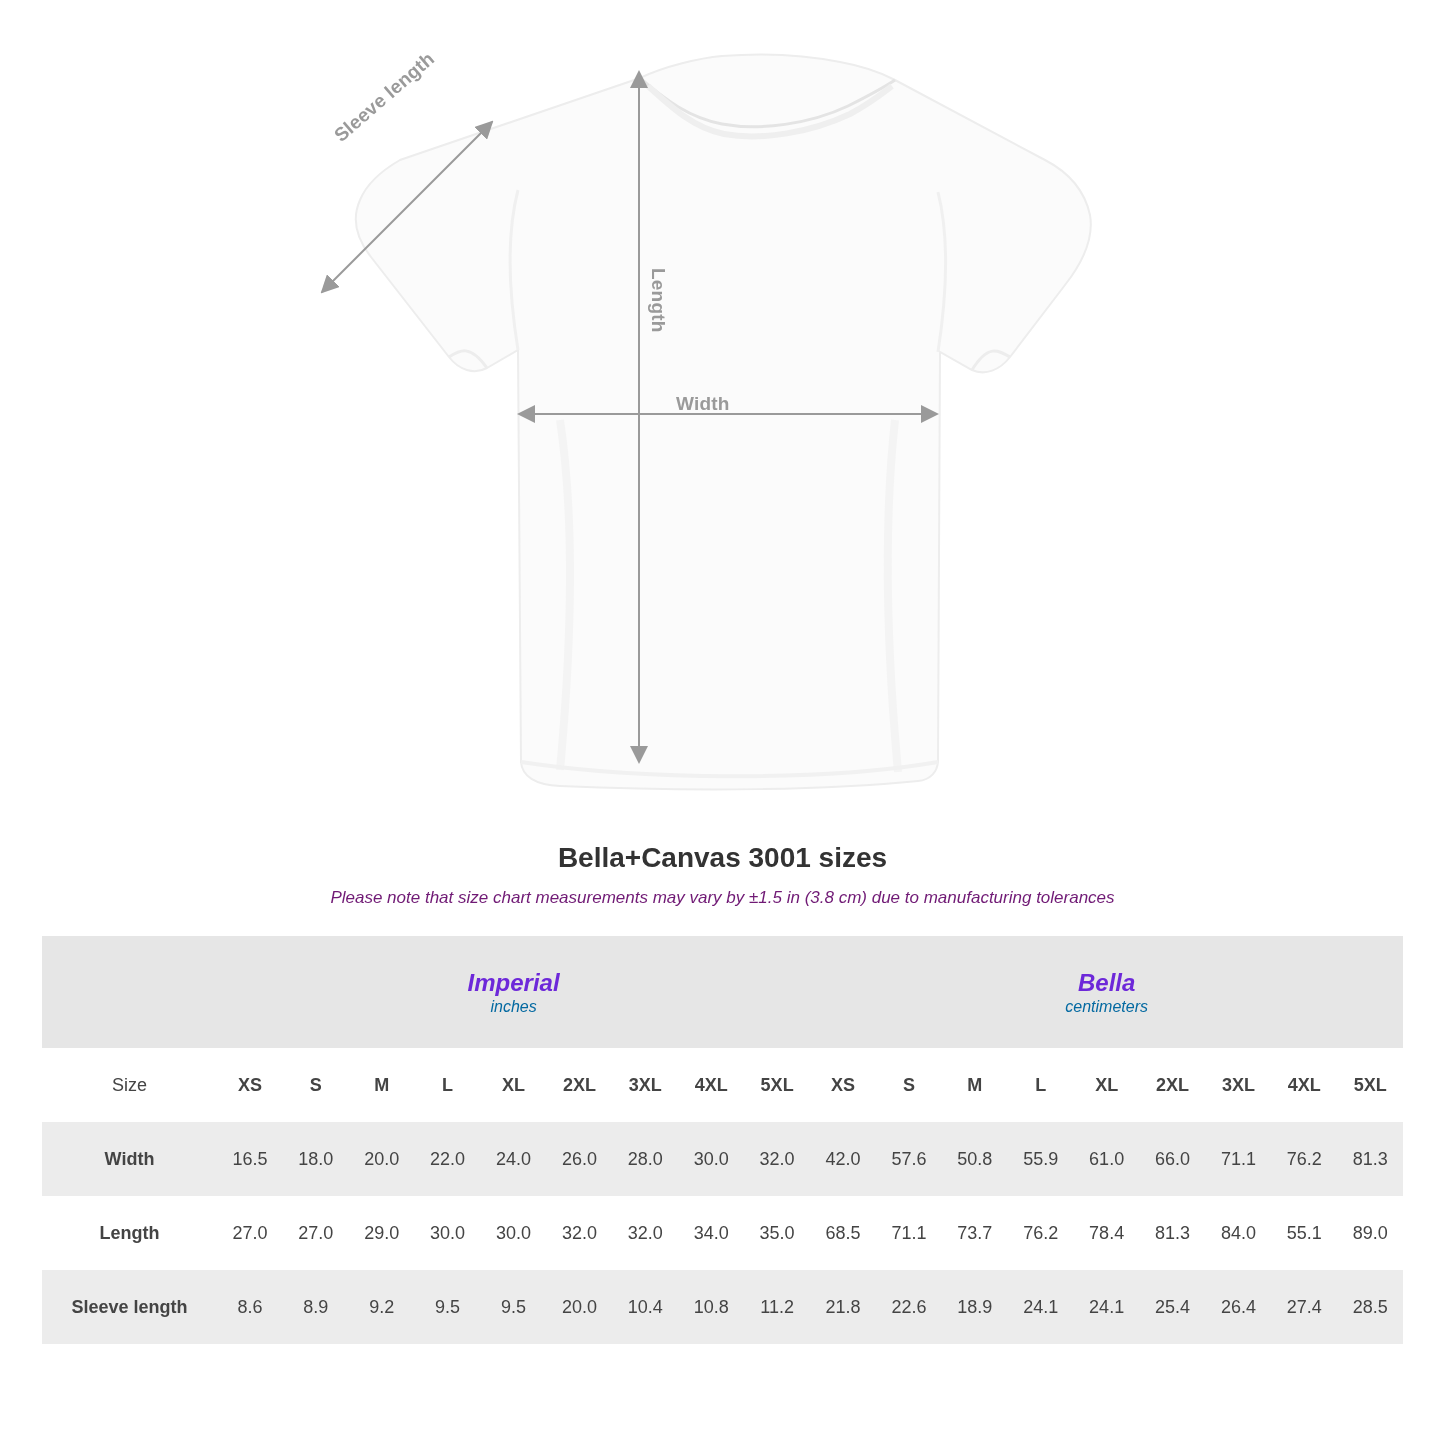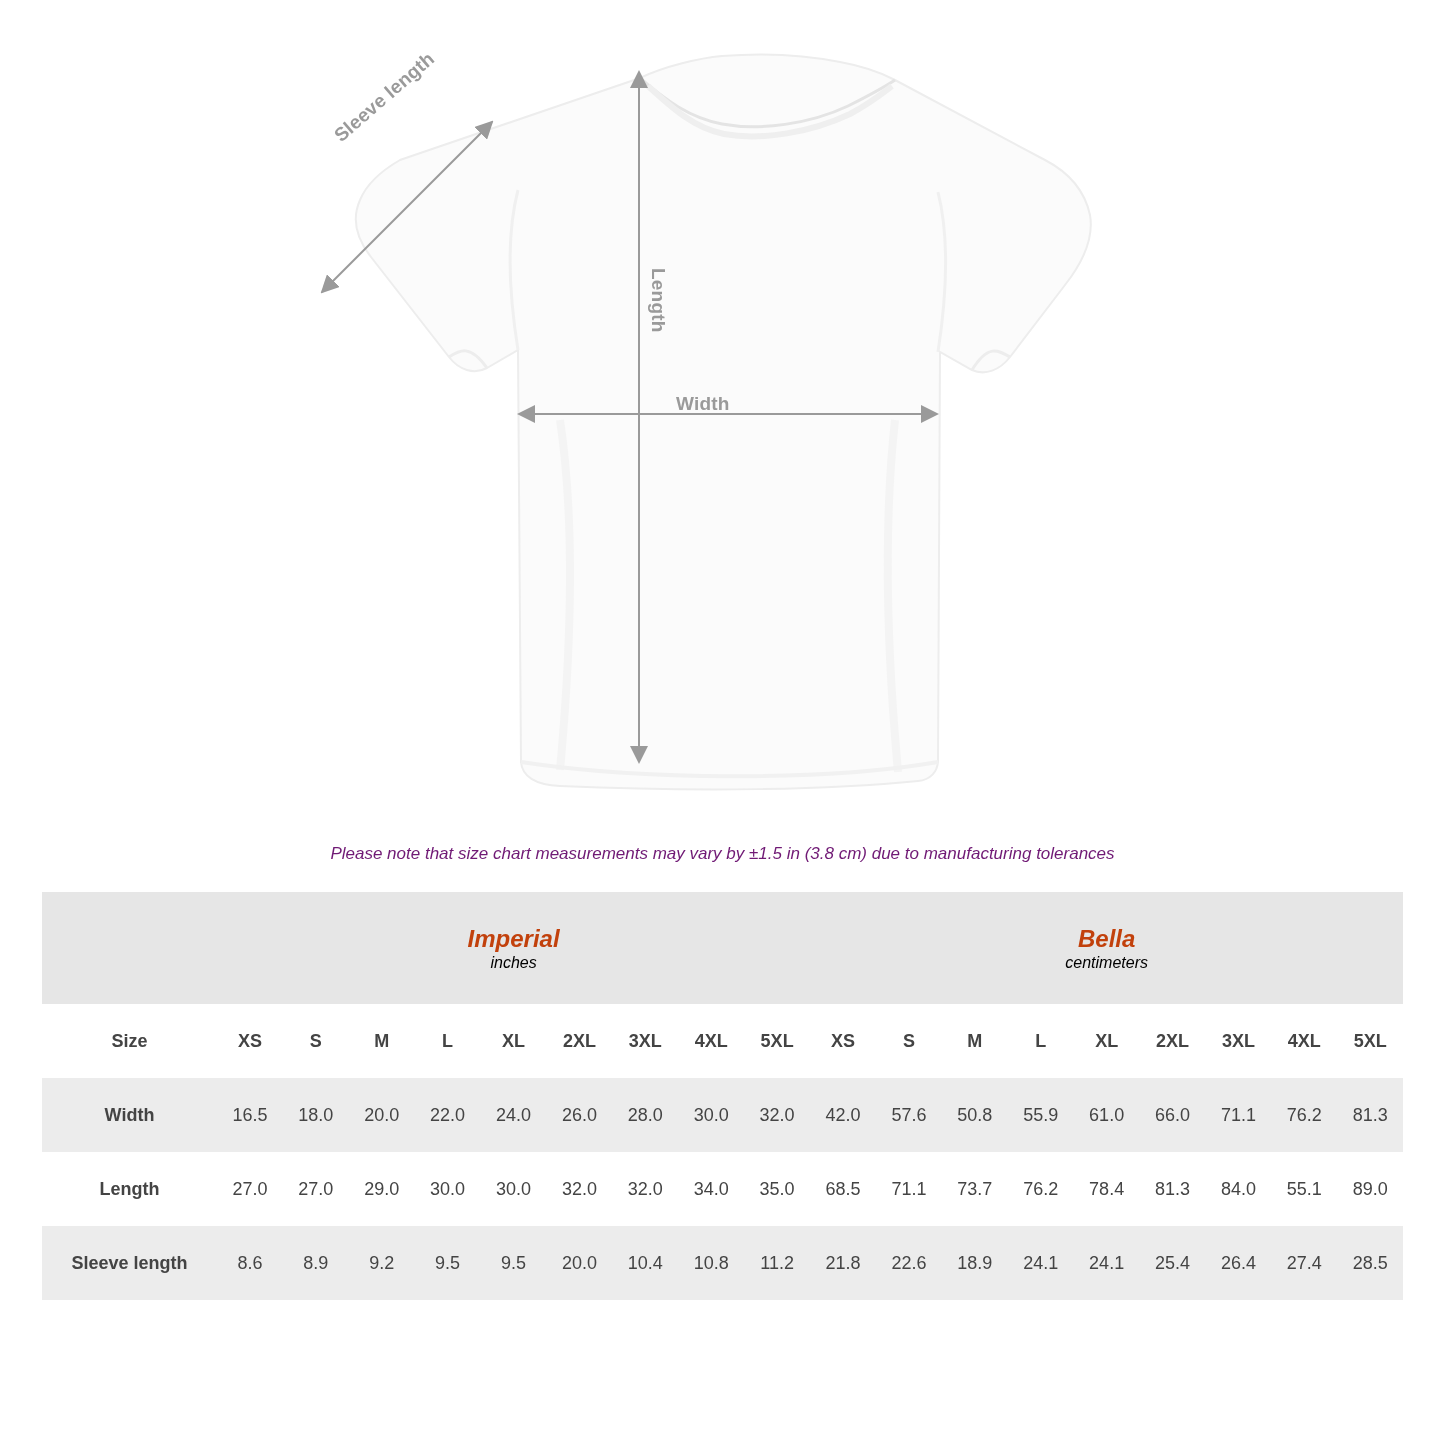--- a/index.html
+++ b/index.html
@@ -90,38 +90,38 @@
   col.datacol { width: 65.9px; }
 
   tr.unit-row td {
     height: 110px;
     background: #e6e6e6;
   }
   .unit-name {
     font-size: 24px;
     font-weight: bold;
     font-style: italic;
-    color: #c2410c;
+    color: #6d28d9;
     line-height: 1.25;
   }
   .unit-sub {
     font-size: 16px;
     font-style: italic;
-    color: #000000;
+    color: #0369a1;
   }
 
   tr.size-row td {
     height: 72px;
     background: #ffffff;
     font-size: 18px;
     font-weight: bold;
     color: #444444;
   }
   tr.size-row td.rowlabel {
-    font-weight: bold;
+    font-weight: normal;
   }
 
   tr.data-row td {
     height: 72px;
     font-size: 18px;
   }
   tr.data-row.shade td { background: #ececec; }
   tr.data-row.plain td { background: #ffffff; }
   td.rowlabel {
     font-weight: bold;
@@ -190,20 +190,21 @@
       <line x1="322" y1="292" x2="492" y2="122" marker-start="url(#arrTail)" marker-end="url(#arrHead)"></line>
     </g>
   </svg>
 
   <div class="dim-label" id="label-length">Length</div>
   <div class="dim-label" id="label-width">Width</div>
   <div class="dim-label" id="label-sleeve">Sleeve length</div>
 </div>
 
 <div id="heading-block">
+  <h1 id="chart-title">Bella+Canvas 3001 sizes</h1>
   <p id="chart-note">Please note that size chart measurements may vary by ±1.5 in (3.8 cm) due to manufacturing tolerances</p>
 </div>
 
 <div id="size-table-wrap">
   <table>
     <colgroup>
       <col class="rowhead">
       <col class="datacol">
         <col class="datacol">
         <col class="datacol">

